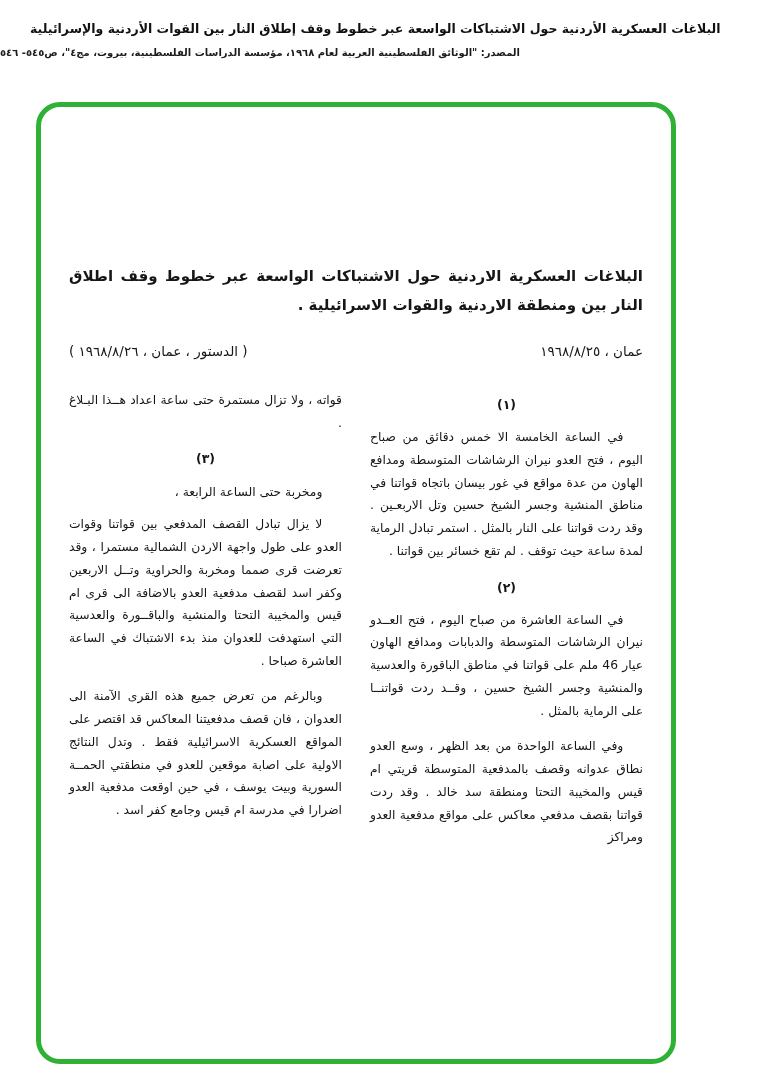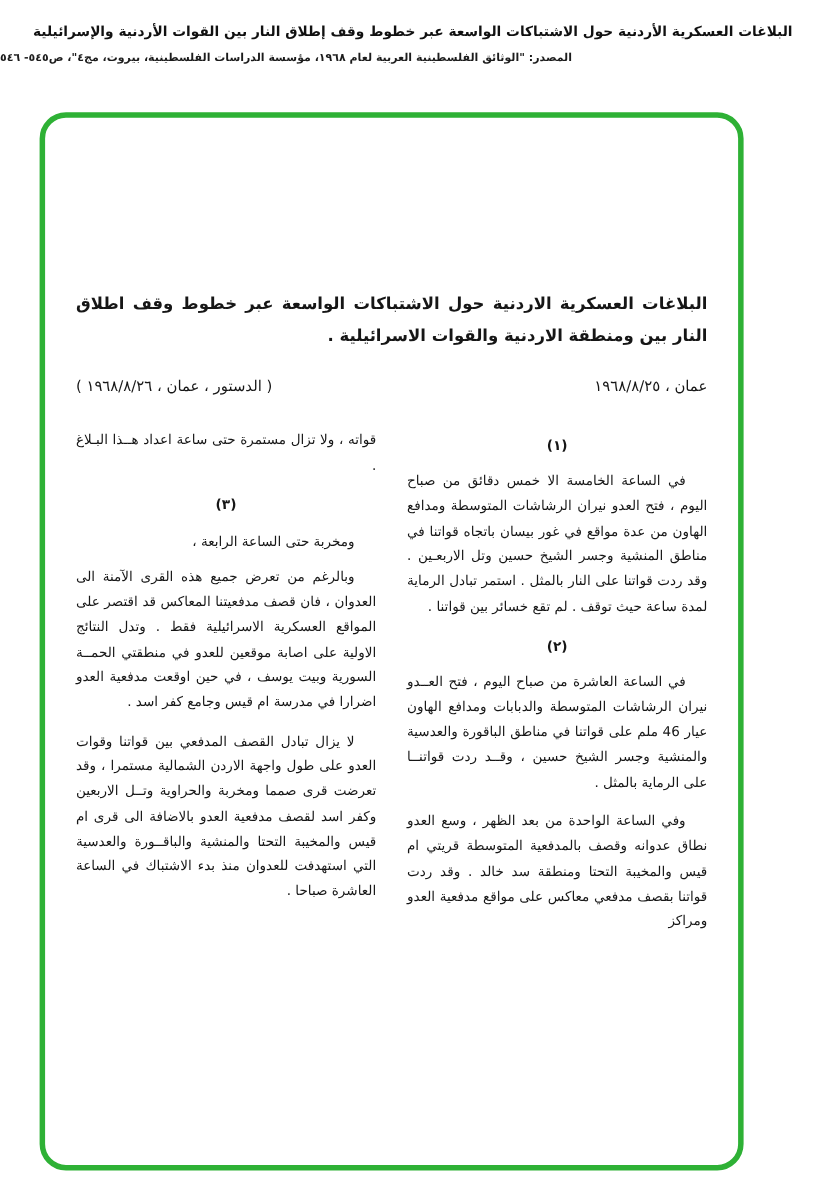--- a/index.html
+++ b/index.html
@@ -123,21 +123,21 @@
           <p class="para">في الساعة الخامسة الا خمس دقائق من صباح اليوم ، فتح العدو نيران الرشاشات المتوسطة ومدافع الهاون من عدة مواقع في غور بيسان باتجاه قواتنا في مناطق المنشية وجسر الشيخ حسين وتل الاربعـين . وقد ردت قواتنا على النار بالمثل . استمر تبادل الرماية لمدة ساعة حيث توقف . لم تقع خسائر بين قواتنا .</p>
           <div class="sec-num">(٢)</div>
           <p class="para">في الساعة العاشرة من صباح اليوم ، فتح العــدو نيران الرشاشات المتوسطة والدبابات ومدافع الهاون عيار 46 ملم على قواتنا في مناطق الباقورة والعدسية والمنشية وجسر الشيخ حسين ، وقــد ردت قواتنــا على الرماية بالمثل .</p>
           <p class="para">وفي الساعة الواحدة من بعد الظهر ، وسع العدو نطاق عدوانه وقصف بالمدفعية المتوسطة قريتي ام قيس والمخيبة التحتا ومنطقة سد خالد . وقد ردت قواتنا بقصف مدفعي معاكس على مواقع مدفعية العدو ومراكز</p>
         </div>
 
         <div class="col col-left">
           <p class="para no-indent">قواته ، ولا تزال مستمرة حتى ساعة اعداد هــذا البـلاغ .</p>
           <div class="sec-num">(٣)</div>
           <p class="para heading">ومخربة حتى الساعة الرابعة ،</p>
+          <p class="para">لا يزال تبادل القصف المدفعي بين قواتنا وقوات العدو على طول واجهة الاردن الشمالية مستمرا ، وقد تعرضت قرى صمما ومخربة والحراوية وتــل الاربعين وكفر اسد لقصف مدفعية العدو بالاضافة الى قرى ام قيس والمخيبة التحتا والمنشية والباقــورة والعدسية التي استهدفت للعدوان منذ بدء الاشتباك في الساعة العاشرة صباحا .</p>
           <p class="para">وبالرغم من تعرض جميع هذه القرى الآمنة الى العدوان ، فان قصف مدفعيتنا المعاكس قد اقتصر على المواقع العسكرية الاسرائيلية فقط . وتدل النتائج الاولية على اصابة موقعين للعدو في منطقتي الحمــة السورية وبيت يوسف ، في حين اوقعت مدفعية العدو اضرارا في مدرسة ام قيس وجامع كفر اسد .</p>
-          <p class="para">لا يزال تبادل القصف المدفعي بين قواتنا وقوات العدو على طول واجهة الاردن الشمالية مستمرا ، وقد تعرضت قرى صمما ومخربة والحراوية وتــل الاربعين وكفر اسد لقصف مدفعية العدو بالاضافة الى قرى ام قيس والمخيبة التحتا والمنشية والباقــورة والعدسية التي استهدفت للعدوان منذ بدء الاشتباك في الساعة العاشرة صباحا .</p>
         </div>
 
       </div>
     </div>
   </div>
 
 </div>
 
 </body></html>

